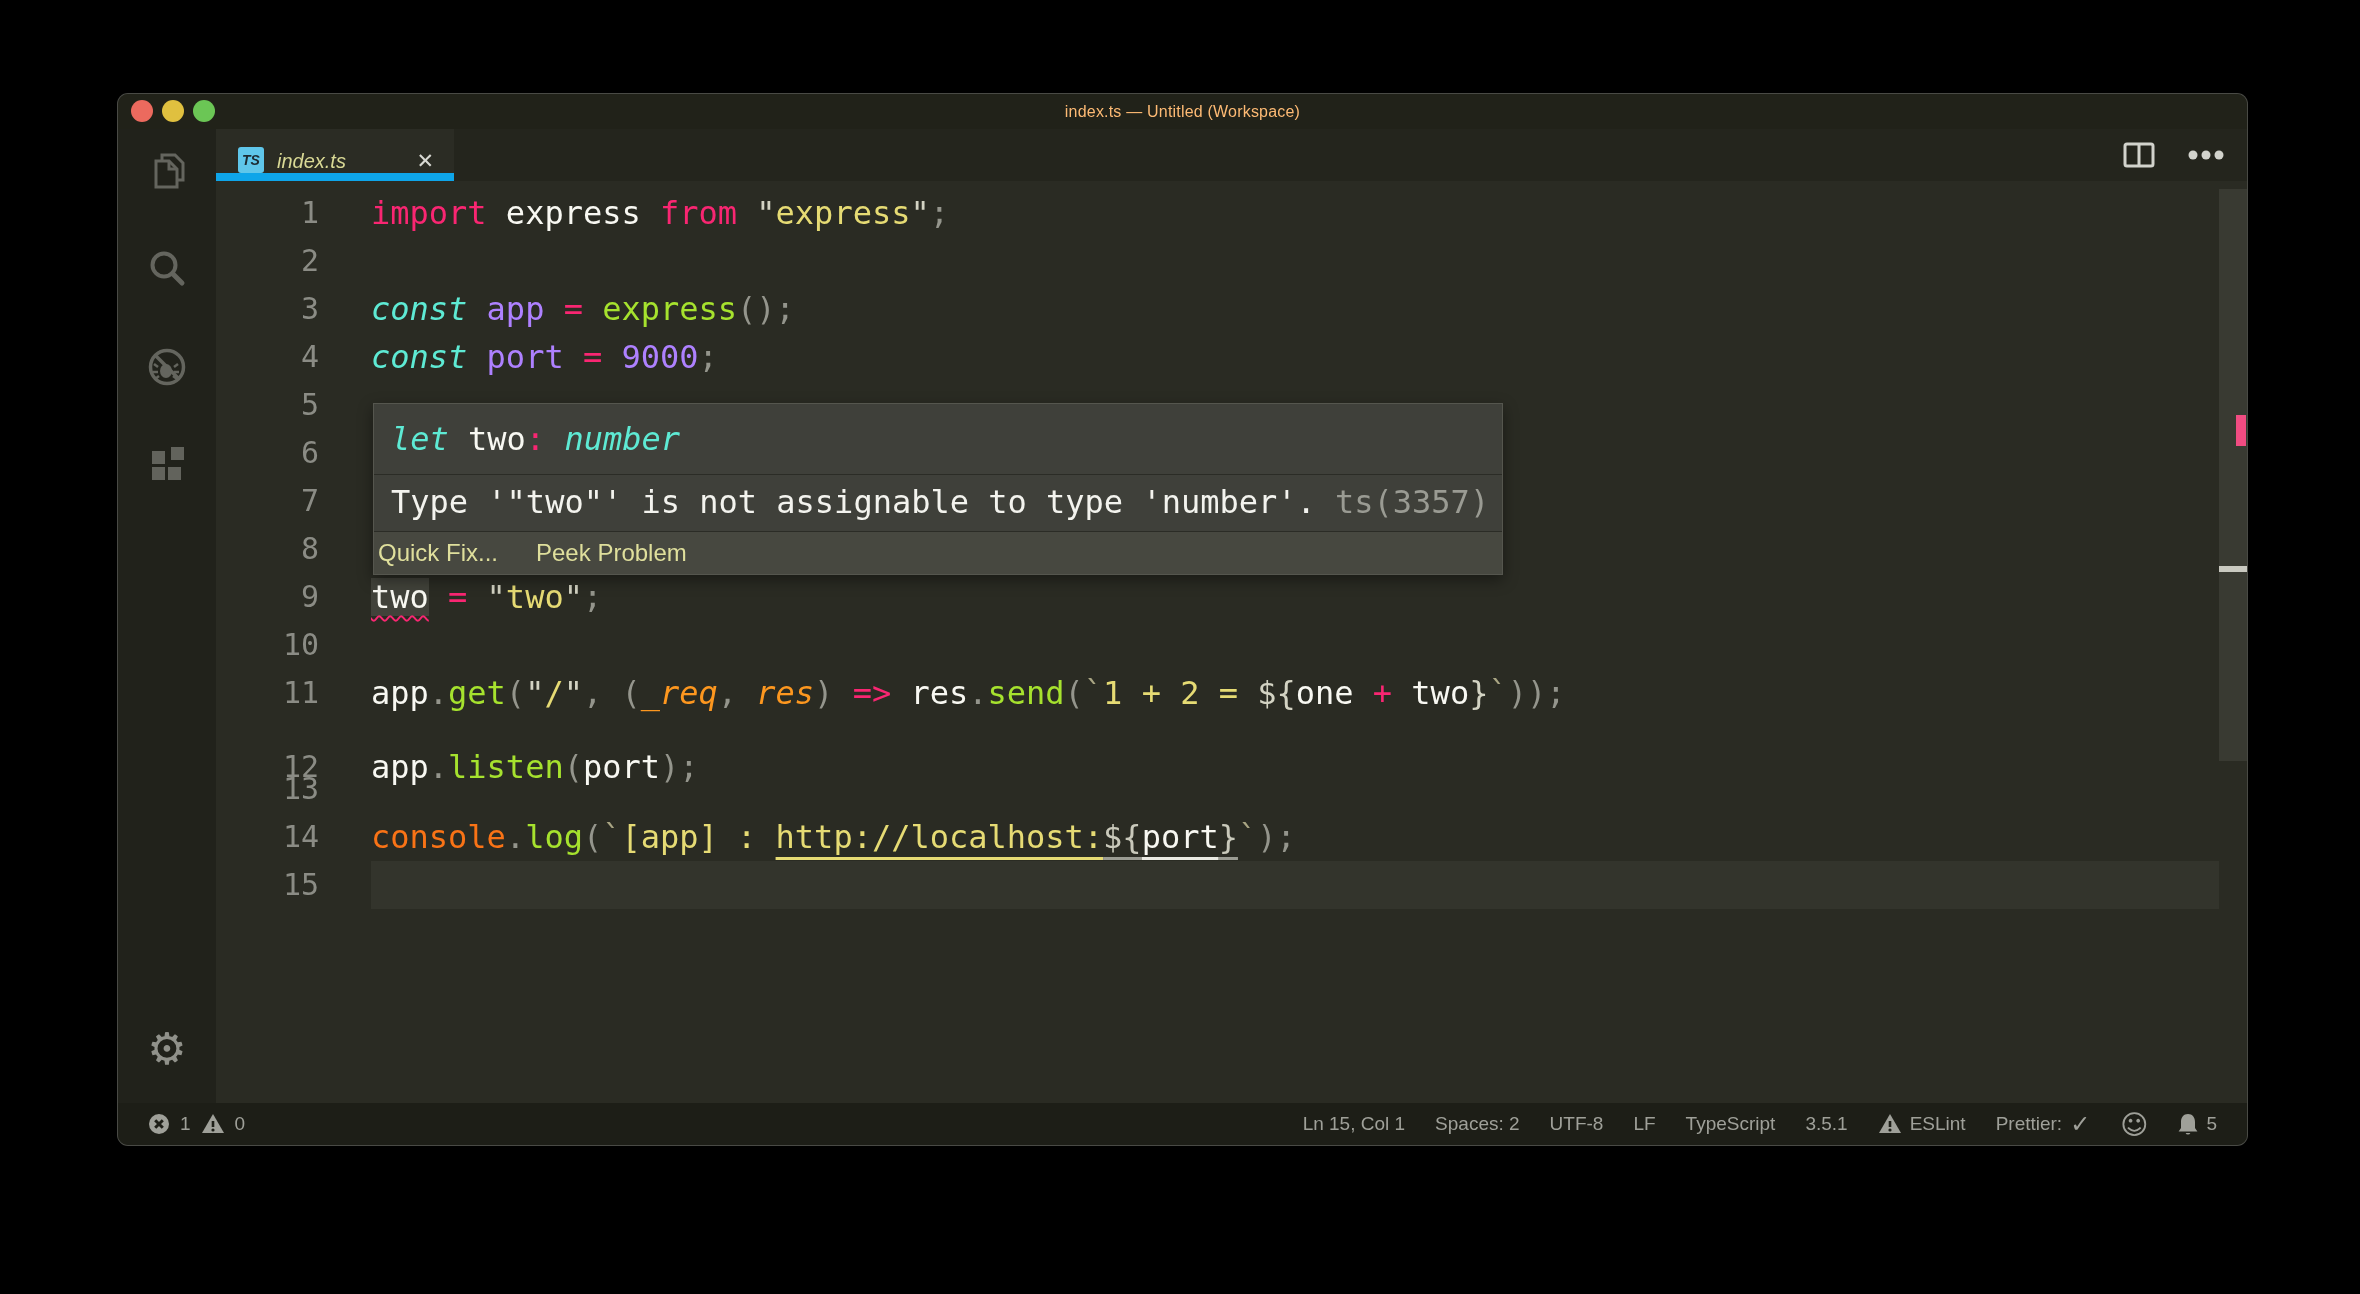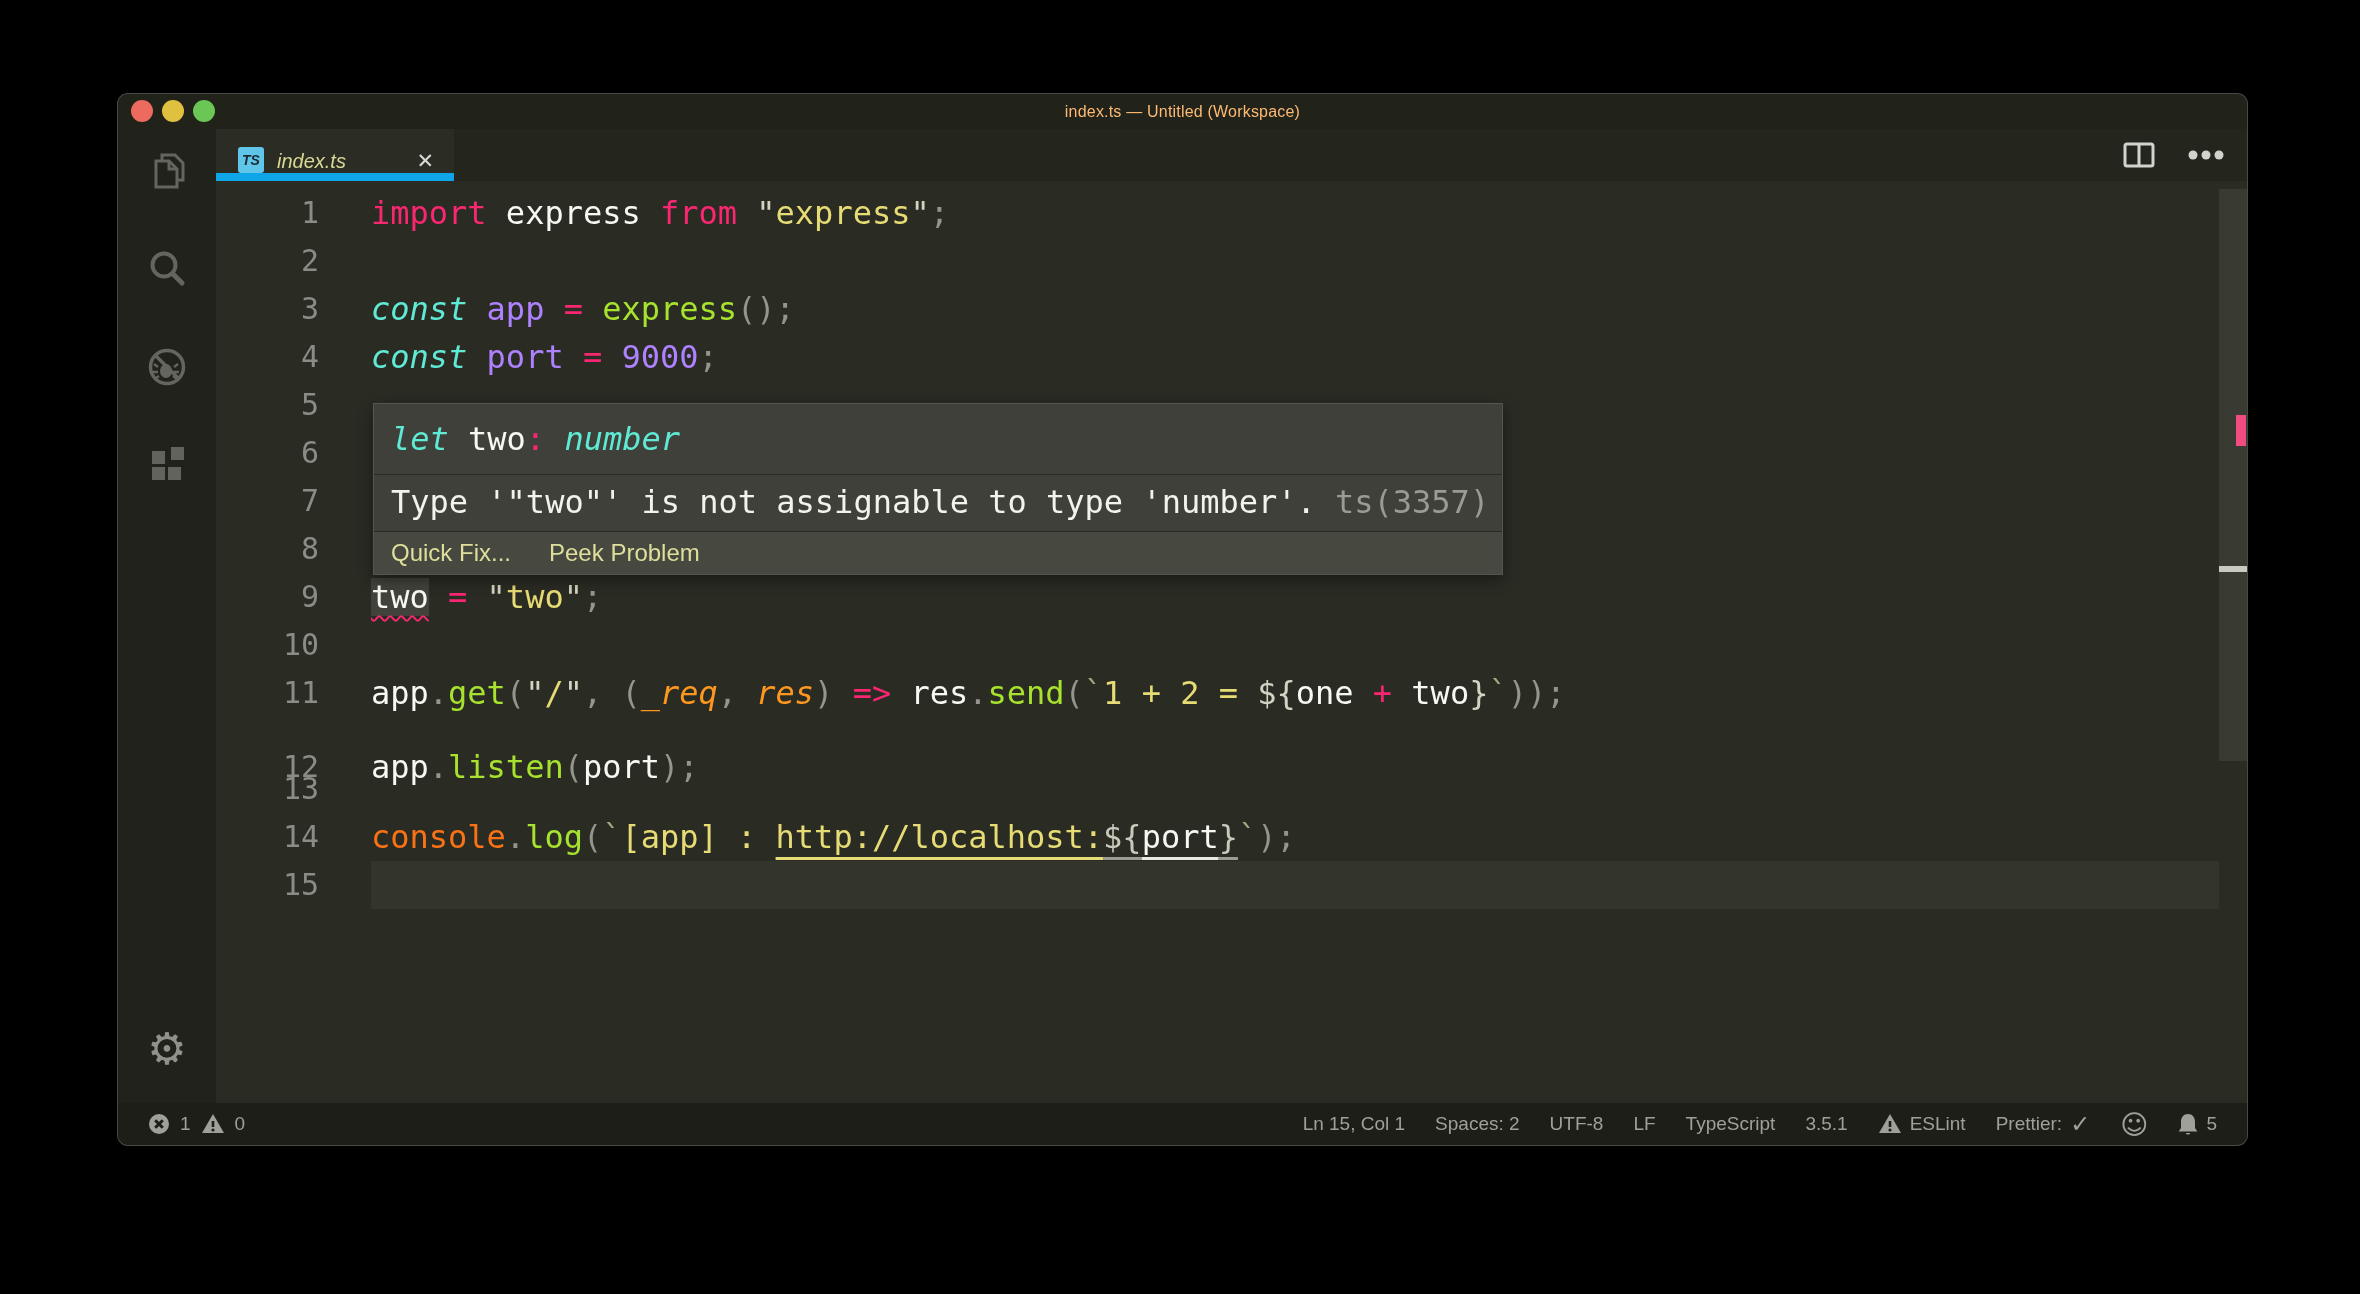--- a/index.html
+++ b/index.html
@@ -51,21 +51,21 @@
           text-decoration-color:#f92672;text-decoration-thickness:2px;text-underline-offset:7px;}
   .tk-lnky{color:#e6db74;text-decoration-line:underline;text-decoration-color:#e6db74;text-decoration-thickness:3px;text-underline-offset:9px;}
   .tk-lnkw{color:#f8f8f2;text-decoration-line:underline;text-decoration-color:#e9e9e2;text-decoration-thickness:3px;text-underline-offset:9px;}
   .tk-lnkp{color:#c9c9bb;text-decoration-line:underline;text-decoration-color:#9b9c93;text-decoration-thickness:3px;text-underline-offset:9px;}
   
   .hover{position:absolute;left:157px;top:222px;width:1130px;z-index:10;background:#3f403a;
          border:1px solid #55564e;box-shadow:0 5px 14px rgba(0,0,0,.4);}
   .hv-code{padding:14px 17px;font-size:32px;line-height:42px;white-space:pre;border-bottom:1px solid #2b2c26;}
   .hv-msg{padding:7px 17px 9px;font-size:32px;line-height:40px;color:#f3f3ee;white-space:pre;}
   .hv-ts{color:#9a9b93;}
-  .hv-actions{background:#474840;border-top:1px solid #2b2c26;padding:7px 17px;display:flex;gap:38px;}
+  .hv-actions{background:#474840;border-top:1px solid #2b2c26;padding:7px 4px;display:flex;gap:38px;}
   .hv-action{color:#dfdf9c;font-size:24px;font-family:"Liberation Sans",sans-serif;}
   
   .scrollbar{position:absolute;top:8px;right:0;width:28px;height:572px;background:#393a32;}
   .mark-error{position:absolute;right:1px;top:226px;width:10px;height:31px;background:#f14c82;}
   .mark-cursor{position:absolute;left:0;top:377px;width:28px;height:6px;background:#c9c9c0;}
   
   .statusbar{height:42px;background:#1d1e17;flex:0 0 auto;display:flex;align-items:center;color:#9fa099;font-size:19px;padding:0 30px;}
   .sb-left{display:flex;align-items:center;gap:10px;}
   .sb-right{margin-left:auto;display:flex;align-items:center;gap:30px;}
   .sb-group{display:flex;align-items:center;gap:8px;}

